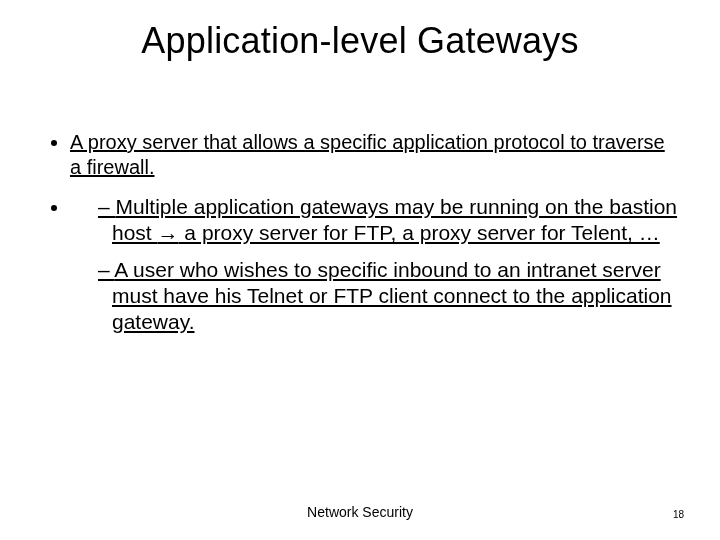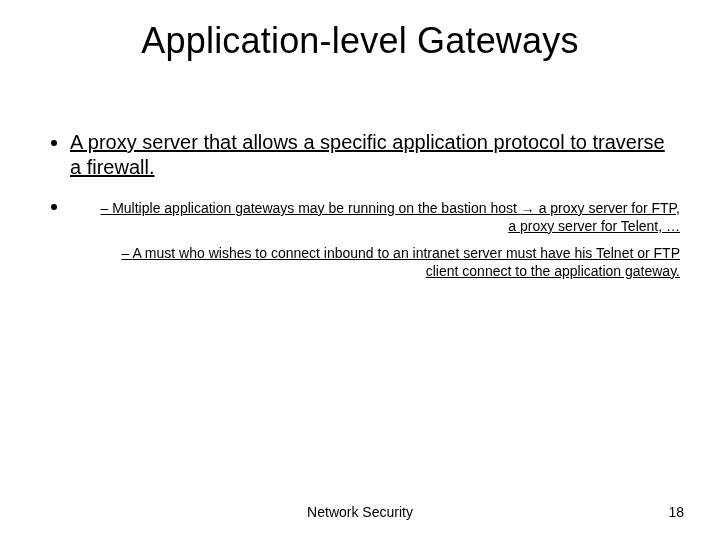--- a/index.html
+++ b/index.html
@@ -43,23 +43,22 @@
     padding-left: 30px;
   }
   ul.top > li {
     margin-bottom: 14px;
     text-decoration: underline;
   }
   ul.sub {
     list-style: none;
     margin: 10px 0 8px 0;
     padding-left: 28px;
-    font-size: 14px;
+    font-size: 21px;
     line-height: 1.25;
-    text-align: right;
   }
   ul.sub > li {
     margin-bottom: 10px;
     text-indent: -14px;
     padding-left: 14px;
   }
   ul.sub > li::before {
     content: "– ";
   }
   .arrow {
@@ -70,42 +69,42 @@
     bottom: 20px;
     left: 0;
     width: 720px;
     text-align: center;
     font-size: 14px;
   }
   .footer-right {
     position: absolute;
     bottom: 20px;
     right: 36px;
-    font-size: 14px;
+    font-size: 10px;
   }
 </style>
 </head>
 <body>
 
 <div class="slide">
 
   <div class="title">Application-level Gateways</div>
 
   <div class="body">
     <ul class="top">
       <li>
         <span>A proxy server that allows a specific application protocol to traverse a firewall.</span>
       </li>
       <li>
         <ul class="sub">
           <li>
             <span>Multiple application gateways may be running on the bastion host </span><span class="arrow">→</span><span> a proxy server for FTP, a proxy server for Telent, …</span>
           </li>
           <li>
-            <span>A must who wishes to connect inbound to an intranet server must have his Telnet or FTP client connect to the application gateway.</span>
+            <span>A user who wishes to specific inbound to an intranet server must have his Telnet or FTP client connect to the application gateway.</span>
           </li>
         </ul>
       </li>
     </ul>
   </div>
 
   <div class="footer-center">Network Security</div>
   <div class="footer-right">18</div>
 
 </div>

